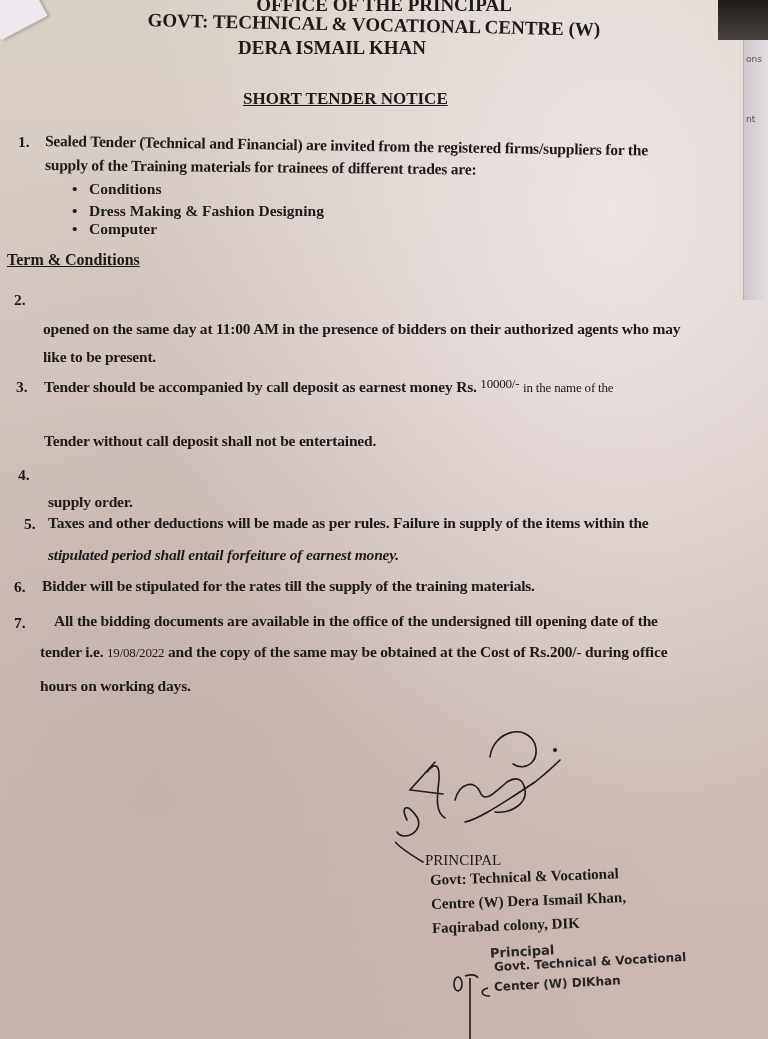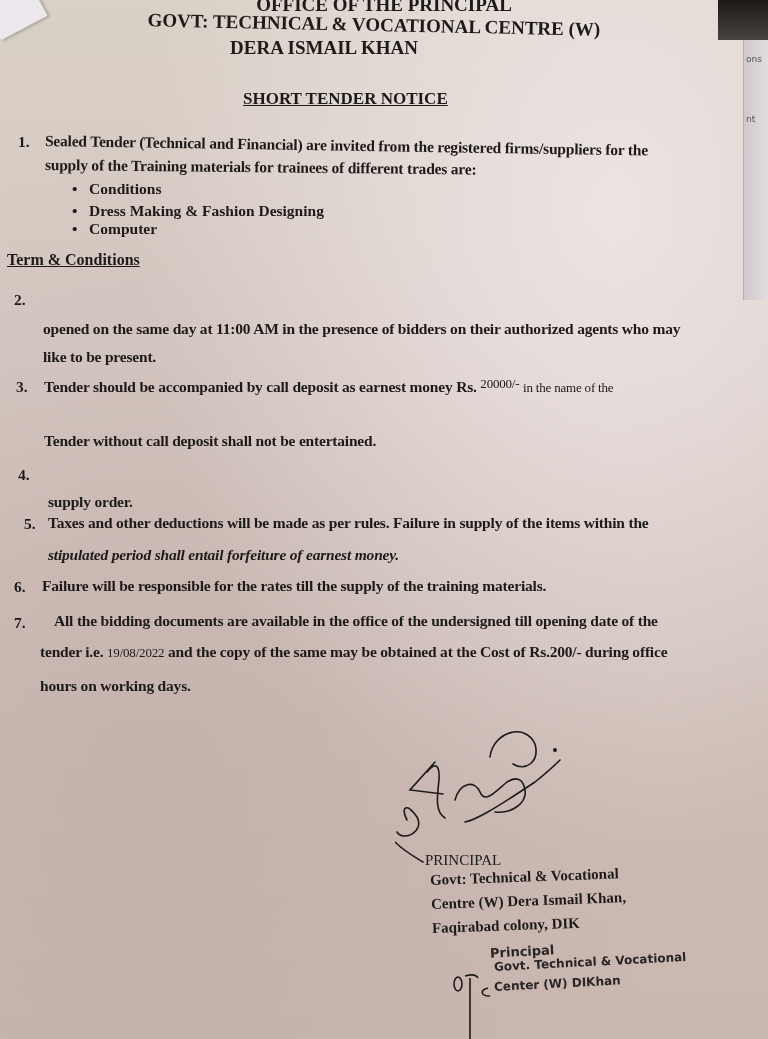--- a/index.html
+++ b/index.html
@@ -48,55 +48,55 @@
 <div class="paper">
   <div class="corner-fold"></div>
   <div class="top-right-dark"></div>
   <div class="under-sheet">
     <span style="top:14px">ons</span>
     <span style="top:74px">nt</span>
   </div>
 
   <div class="txt header" style="left:84px; top:-6px;">OFFICE OF THE PRINCIPAL</div>
   <div class="txt header" style="left:74px; top:14px; transform:rotate(1.2deg);">GOVT: TECHNICAL &amp; VOCATIONAL CENTRE (W)</div>
-  <div class="txt header" style="left:24px; top:37px;">DERA ISMAIL KHAN</div>
+  <div class="txt header" style="left:32px; top:37px;">DERA ISMAIL KHAN</div>
 
   <div class="txt title" style="left:243px; top:89px;">SHORT TENDER NOTICE</div>
 
   <div class="txt num" style="left:18px; top:133px;">1.</div>
   <div class="txt body-line" style="left:45px; top:132px; transform:rotate(0.9deg); transform-origin:left;">Sealed Tender (Technical and Financial) are invited from the registered firms/suppliers for the</div>
   <div class="txt body-line" style="left:45px; top:156px; transform:rotate(0.6deg); transform-origin:left;">supply of the Training materials for trainees of different trades are:</div>
 
   <div class="txt bullet" style="left:72px; top:180px;">•&nbsp;&nbsp;&nbsp;<span>Conditions</span></div>
   <div class="txt bullet" style="left:72px; top:202px;">•&nbsp;&nbsp;&nbsp;<span>Dress Making &amp; Fashion Designing</span></div>
   <div class="txt bullet" style="left:72px; top:220px;">•&nbsp;&nbsp;&nbsp;<span>Computer</span></div>
 
   <div class="txt title" style="left:7px; top:251px; font-size:16px;">Term &amp; Conditions</div>
 
   <div class="txt num" style="left:14px; top:291px;">2.</div>
   <div class="txt body-line" style="left:43px; top:320px;">opened on the same day at 11:00 AM in the presence of bidders on their authorized agents who may</div>
   <div class="txt body-line" style="left:43px; top:348px;">like to be present.</div>
 
   <div class="txt num" style="left:16px; top:378px;">3.</div>
   <div class="txt body-line" style="left:44px; top:376px;">
     <span>Tender should be accompanied by call deposit as earnest money Rs.</span>
-    <span class="small" style="vertical-align:4px;">20000/-</span>
+    <span class="small" style="vertical-align:4px;">10000/-</span>
     <span class="small">in the name of the</span>
   </div>
   <div class="txt body-line" style="left:44px; top:432px;">Tender without call deposit shall not be entertained.</div>
 
   <div class="txt num" style="left:18px; top:466px;">4.</div>
   <div class="txt body-line" style="left:48px; top:493px;">supply order.</div>
 
   <div class="txt num" style="left:24px; top:515px;">5.</div>
   <div class="txt body-line" style="left:48px; top:514px;">Taxes and other deductions will be made as per rules. Failure in supply of the items within the</div>
   <div class="txt body-line" style="left:48px; top:546px; font-style:italic;">stipulated period shall entail forfeiture of earnest money.</div>
 
   <div class="txt num" style="left:14px; top:578px;">6.</div>
-  <div class="txt body-line" style="left:42px; top:577px;">Failure will be responsible for the rates till the supply of the training materials.</div>
+  <div class="txt body-line" style="left:42px; top:577px;">Bidder will be stipulated for the rates till the supply of the training materials.</div>
 
   <div class="txt num" style="left:14px; top:614px;">7.</div>
   <div class="txt body-line" style="left:42px; top:612px;margin-left:12px;">All the bidding documents are available in the office of the undersigned till opening date of the</div>
   <div class="txt body-line" style="left:40px; top:643px;">
     <span>tender i.e.</span>
     <span class="small">19/08/2022</span>
     <span>and the copy of the same may be obtained at the Cost of Rs.200/- during office</span>
   </div>
   <div class="txt body-line" style="left:40px; top:677px;">hours on working days.</div>
 

